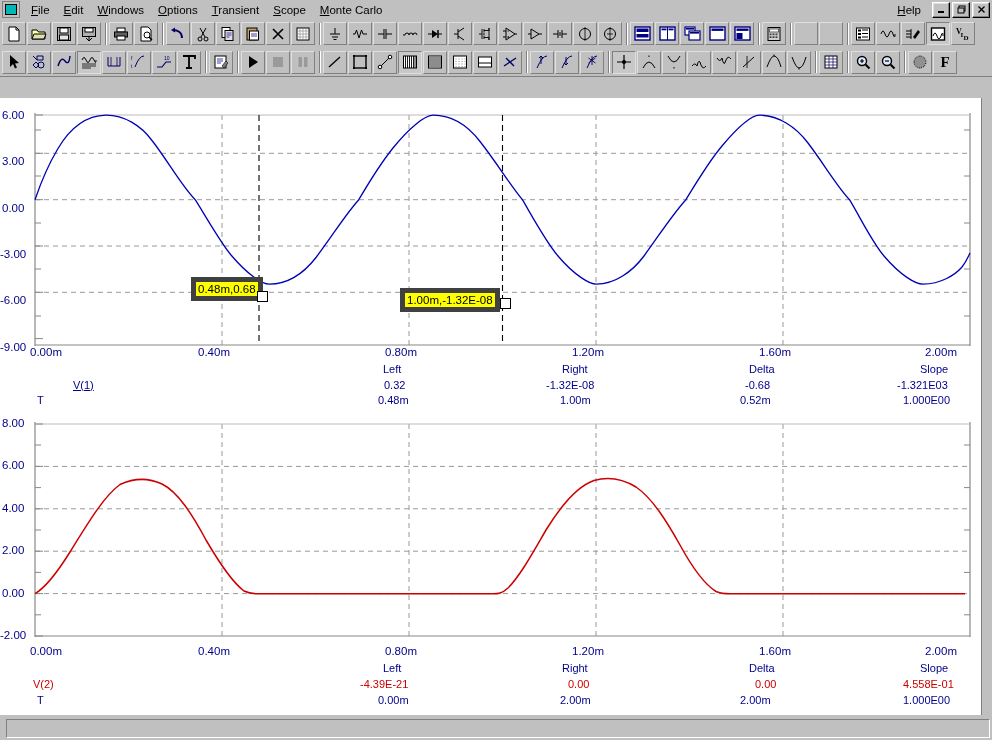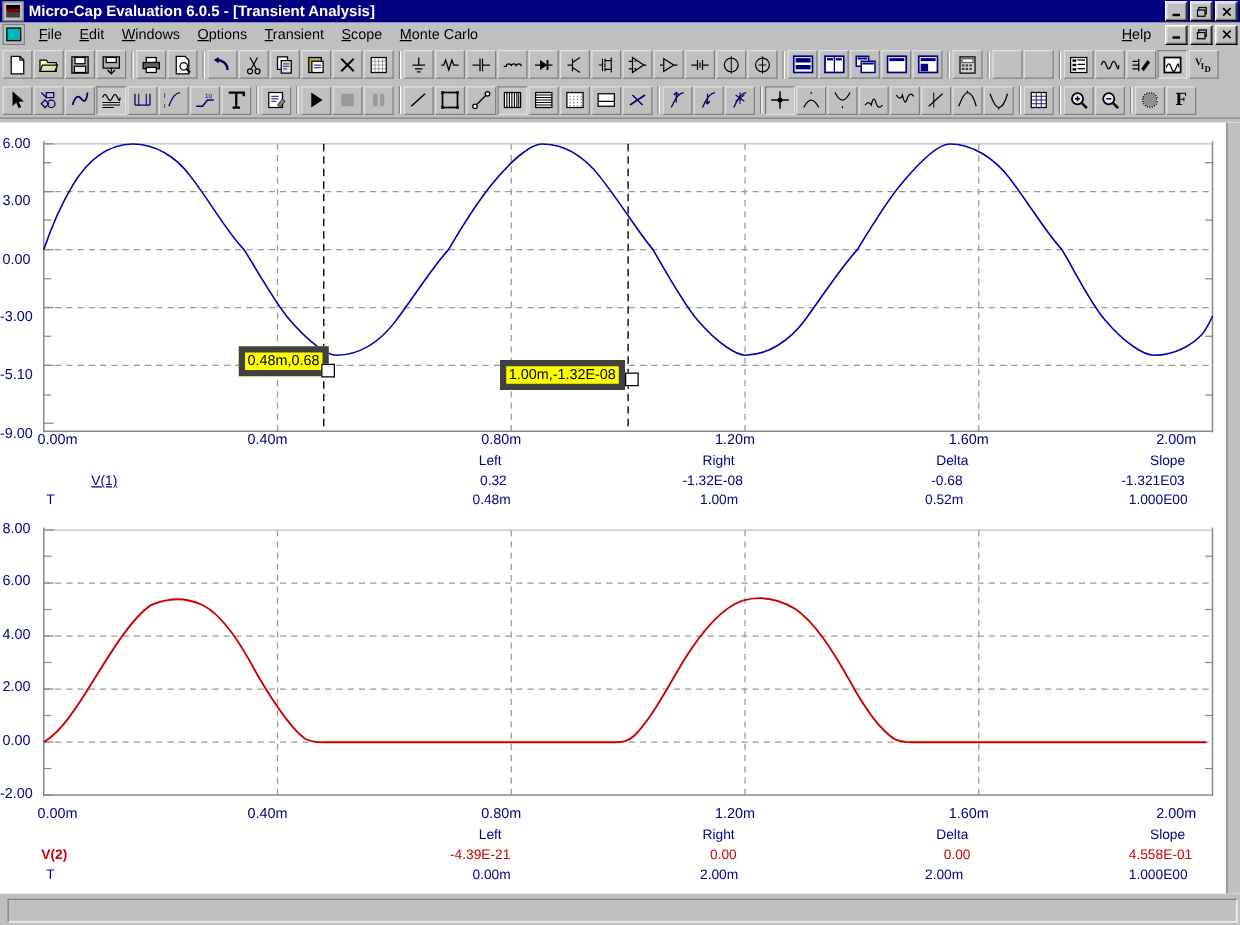--- a/index.html
+++ b/index.html
@@ -116,44 +116,20 @@
   }
   .cursorhandle{
     position:absolute;width:9px;height:9px;background:#fff;border:1px solid #000;
   }
 </style>
 </head>
 <body>
 
 <div class="app">
 
-  <div class="titlebar">
-    <div class="winicon">
-        <div class="glyph"></div>
-      </div>
-    <div class="tb-title">Micro-Cap Evaluation 6.0.5 - [Transient Analysis]</div>
-    <div class="btnbox">
-      <div class="winbtn">
-        <svg width="9" height="9" viewBox="0 0 9 9">
-            <rect x="1" y="6" width="6" height="2" fill="#000"></rect>
-          </svg>
-      </div>
-      <div class="winbtn">
-        <svg width="9" height="9" viewBox="0 0 9 9">
-          <rect x="2" y="1" width="6" height="5" fill="none" stroke="#000" stroke-width="1"></rect>
-          <rect x="1" y="3" width="6" height="5" fill="#c0c0c0" stroke="#000" stroke-width="1"></rect>
-        </svg>
-      </div>
-      <div class="winbtn">
-        <svg width="9" height="9" viewBox="0 0 9 9">
-            <path d="M1.5 1.5 L7.5 7.5 M7.5 1.5 L1.5 7.5" stroke="#000" stroke-width="1.3"></path>
-          </svg>
-      </div>
-    </div>
-  </div>
 
   <div class="menubar">
     <div class="mdiicon">
         <i></i>
       </div>
     <div class="menuitem"><u>F</u>ile</div>
     <div class="menuitem"><u>E</u>dit</div>
     <div class="menuitem"><u>W</u>indows</div>
     <div class="menuitem"><u>O</u>ptions</div>
     <div class="menuitem"><u>T</u>ransient</div>
@@ -708,21 +684,21 @@
 
     <div class="cursorbox" style="left:191px;top:179px;">0.48m,0.68</div>
     <div class="cursorhandle" style="left:257px;top:193px;"></div>
     <div class="cursorbox" style="left:400px;top:190px;">1.00m,-1.32E-08</div>
     <div class="cursorhandle" style="left:500px;top:200px;"></div>
 
     <div class="axlabel" style="left:2px;top:11px;">6.00</div>
     <div class="axlabel" style="left:2px;top:57px;">3.00</div>
     <div class="axlabel" style="left:2px;top:104px;">0.00</div>
     <div class="axlabel" style="left:0px;top:150px;">-3.00</div>
-    <div class="axlabel" style="left:0px;top:196px;">-5.10</div>
+    <div class="axlabel" style="left:0px;top:196px;">-6.00</div>
     <div class="axlabel" style="left:0px;top:243px;">-9.00</div>
 
     <div class="axlabel" style="left:30px;top:248px;">0.00m</div>
     <div class="axlabel" style="left:198px;top:248px;">0.40m</div>
     <div class="axlabel" style="left:385px;top:248px;">0.80m</div>
     <div class="axlabel" style="left:572px;top:248px;">1.20m</div>
     <div class="axlabel" style="left:759px;top:248px;">1.60m</div>
     <div class="axlabel" style="left:925px;top:248px;">2.00m</div>
 
     <div class="readout" style="left:383px;top:265px;">Left</div>
@@ -808,21 +784,21 @@
     <div class="axlabel" style="left:385px;top:547px;">0.80m</div>
     <div class="axlabel" style="left:572px;top:547px;">1.20m</div>
     <div class="axlabel" style="left:759px;top:547px;">1.60m</div>
     <div class="axlabel" style="left:925px;top:547px;">2.00m</div>
 
     <div class="readout" style="left:383px;top:564px;">Left</div>
     <div class="readout" style="left:562px;top:564px;">Right</div>
     <div class="readout" style="left:749px;top:564px;">Delta</div>
     <div class="readout" style="left:920px;top:564px;">Slope</div>
 
-    <div class="readout red" style="left:33px;top:580px;font-weight:bold;">V(2)</div>
+    <div class="readout red" style="left:33px;top:580px;">V(2)</div>
     <div class="readout red" style="left:360px;top:580px;">-4.39E-21</div>
     <div class="readout red" style="left:568px;top:580px;">0.00</div>
     <div class="readout red" style="left:755px;top:580px;">0.00</div>
     <div class="readout red" style="left:903px;top:580px;">4.558E-01</div>
 
     <div class="readout" style="left:37px;top:596px;">T</div>
     <div class="readout" style="left:378px;top:596px;">0.00m</div>
     <div class="readout" style="left:560px;top:596px;">2.00m</div>
     <div class="readout" style="left:740px;top:596px;">2.00m</div>
     <div class="readout" style="left:903px;top:596px;">1.000E00</div>

